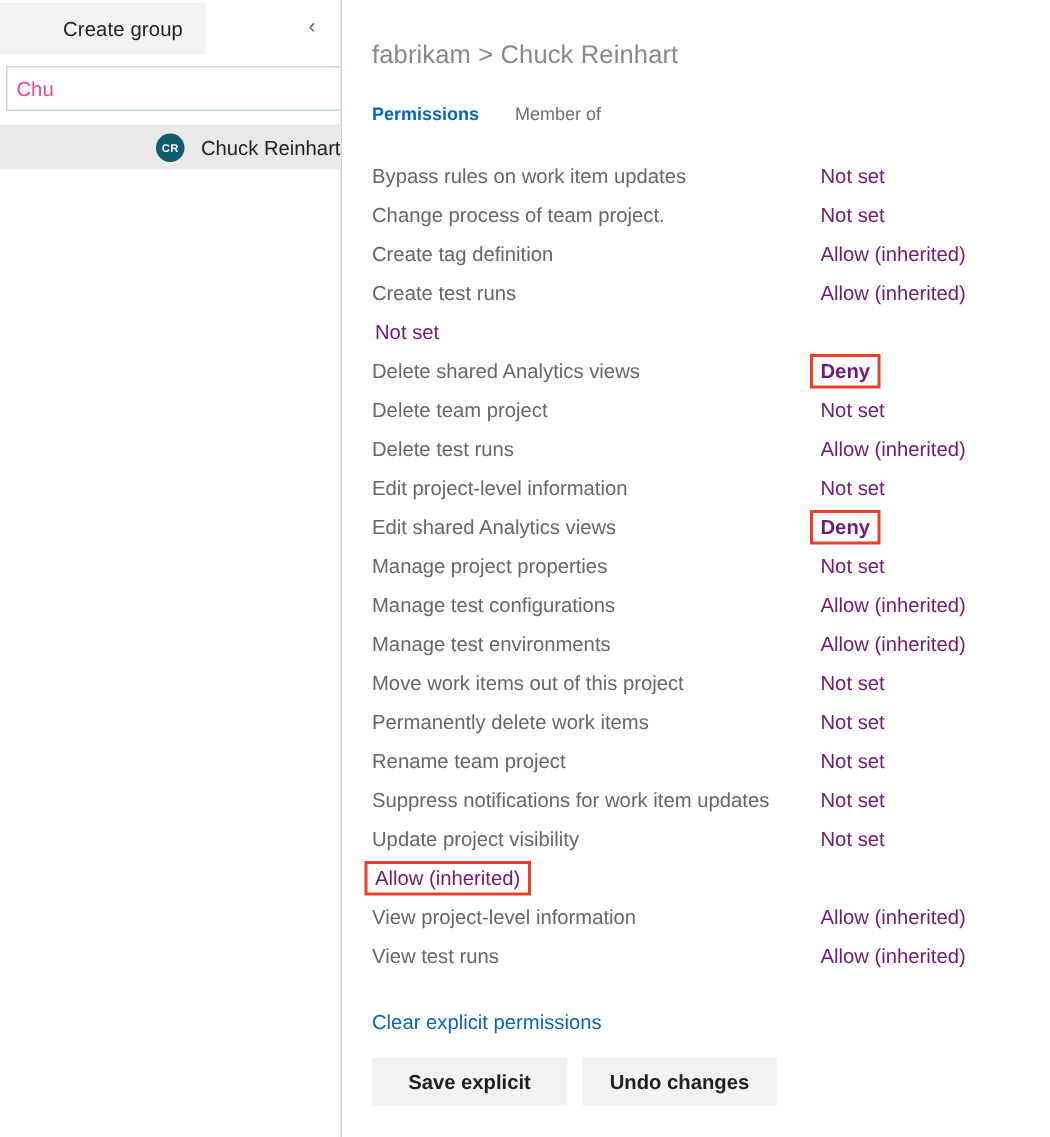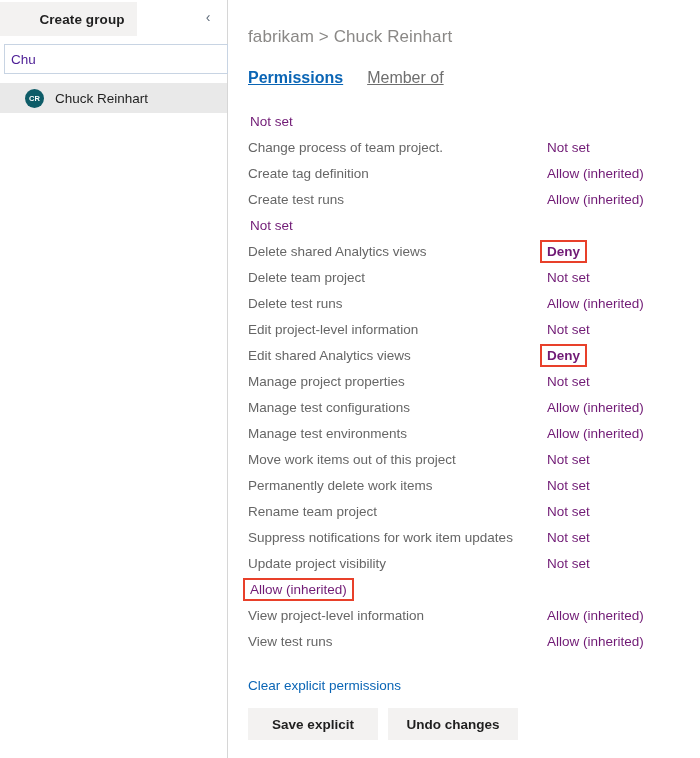--- a/index.html
+++ b/index.html
@@ -41,21 +41,21 @@
   .create-group-btn {
     position: absolute;
     left: 0;
     top: 2px;
     width: 137px;
     height: 34px;
     background: #f3f2f1;
     border: none;
     font-family: "Liberation Sans", sans-serif;
     font-size: 13.5px;
-    font-weight: bold;
+    font-weight: normal;
     color: #1f1f1f;
     cursor: pointer;
     display: flex;
     align-items: center;
     justify-content: center;
     letter-spacing: .1px;
     padding-left: 33px;
   }
   .collapse-chevron {
     position: absolute;
@@ -76,33 +76,34 @@
   }
   .search-input {
     box-sizing: border-box;
     width: 224px;
     height: 30px;
     border: 1px solid #c8d4e3;
     background: #ffffff;
     outline: none;
     font-family: "Liberation Sans", sans-serif;
     font-size: 13.5px;
-    color: #4c1d95;
+    color: #ec4899;
     padding: 0 6px;
   }
   .result-list {
     margin-top: 9px;
   }
   .result-item {
     height: 30px;
     display: flex;
     align-items: center;
     padding-left: 25px;
     background: #e9e9e9;
     cursor: pointer;
+    justify-content: flex-end;
   }
   .avatar {
     width: 19px;
     height: 19px;
     border-radius: 50%;
     background: #0e5c68;
     color: #ffffff;
     font-size: 7.5px;
     font-weight: bold;
     display: flex;
@@ -131,24 +132,23 @@
     font-weight: normal;
     letter-spacing: .1px;
   }
   .tabs {
     margin-top: 22px;
     display: flex;
     gap: 24px;
     align-items: flex-end;
   }
   .tab {
-    font-size: 16px;
+    font-size: 12px;
     cursor: pointer;
     padding-bottom: 2px;
-    text-decoration: underline;
   }
   .tab.active {
     color: #0a65b5;
     font-weight: bold;
   }
   .tab.inactive {
     color: #6e6e6e;
   }
 
   .perm-table {
@@ -237,20 +237,21 @@
 
     <div class="breadcrumb">fabrikam &gt; Chuck Reinhart</div>
 
     <div class="tabs">
       <div class="tab active">Permissions</div>
       <div class="tab inactive">Member of</div>
     </div>
 
     <div class="perm-table" id="perm-table">
         <div class="perm-row">
+          <div class="perm-label">Bypass rules on work item updates</div>
           <div class="perm-value">Not set</div>
         </div>
         <div class="perm-row">
           <div class="perm-label">Change process of team project.</div>
           <div class="perm-value">Not set</div>
         </div>
         <div class="perm-row">
           <div class="perm-label">Create tag definition</div>
           <div class="perm-value">Allow (inherited)</div>
         </div>

